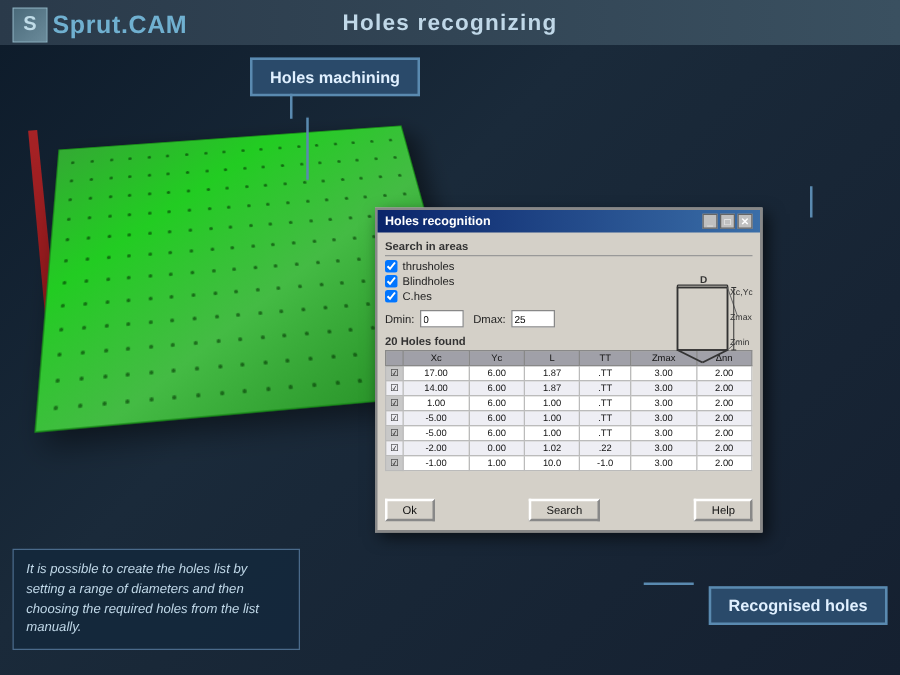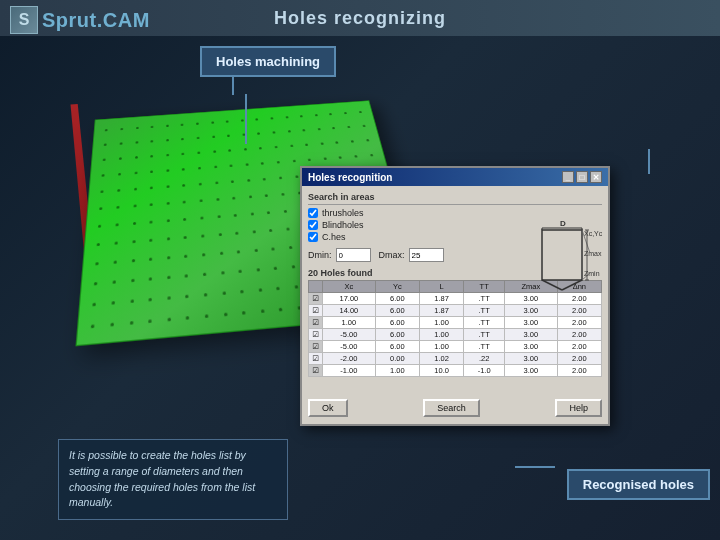--- a/index.html
+++ b/index.html
@@ -83,21 +83,20 @@
     }
 
     
     .model-area {
       position: absolute;
       top: 0;
       left: 0;
       width: 380px;
       bottom: 0;
       overflow: hidden;
-      margin-left: 48px;
     }
 
     
     .board-3d {
       position: absolute;
       top: 20px;
       left: 10px;
       width: 350px;
       height: 300px;
     }

